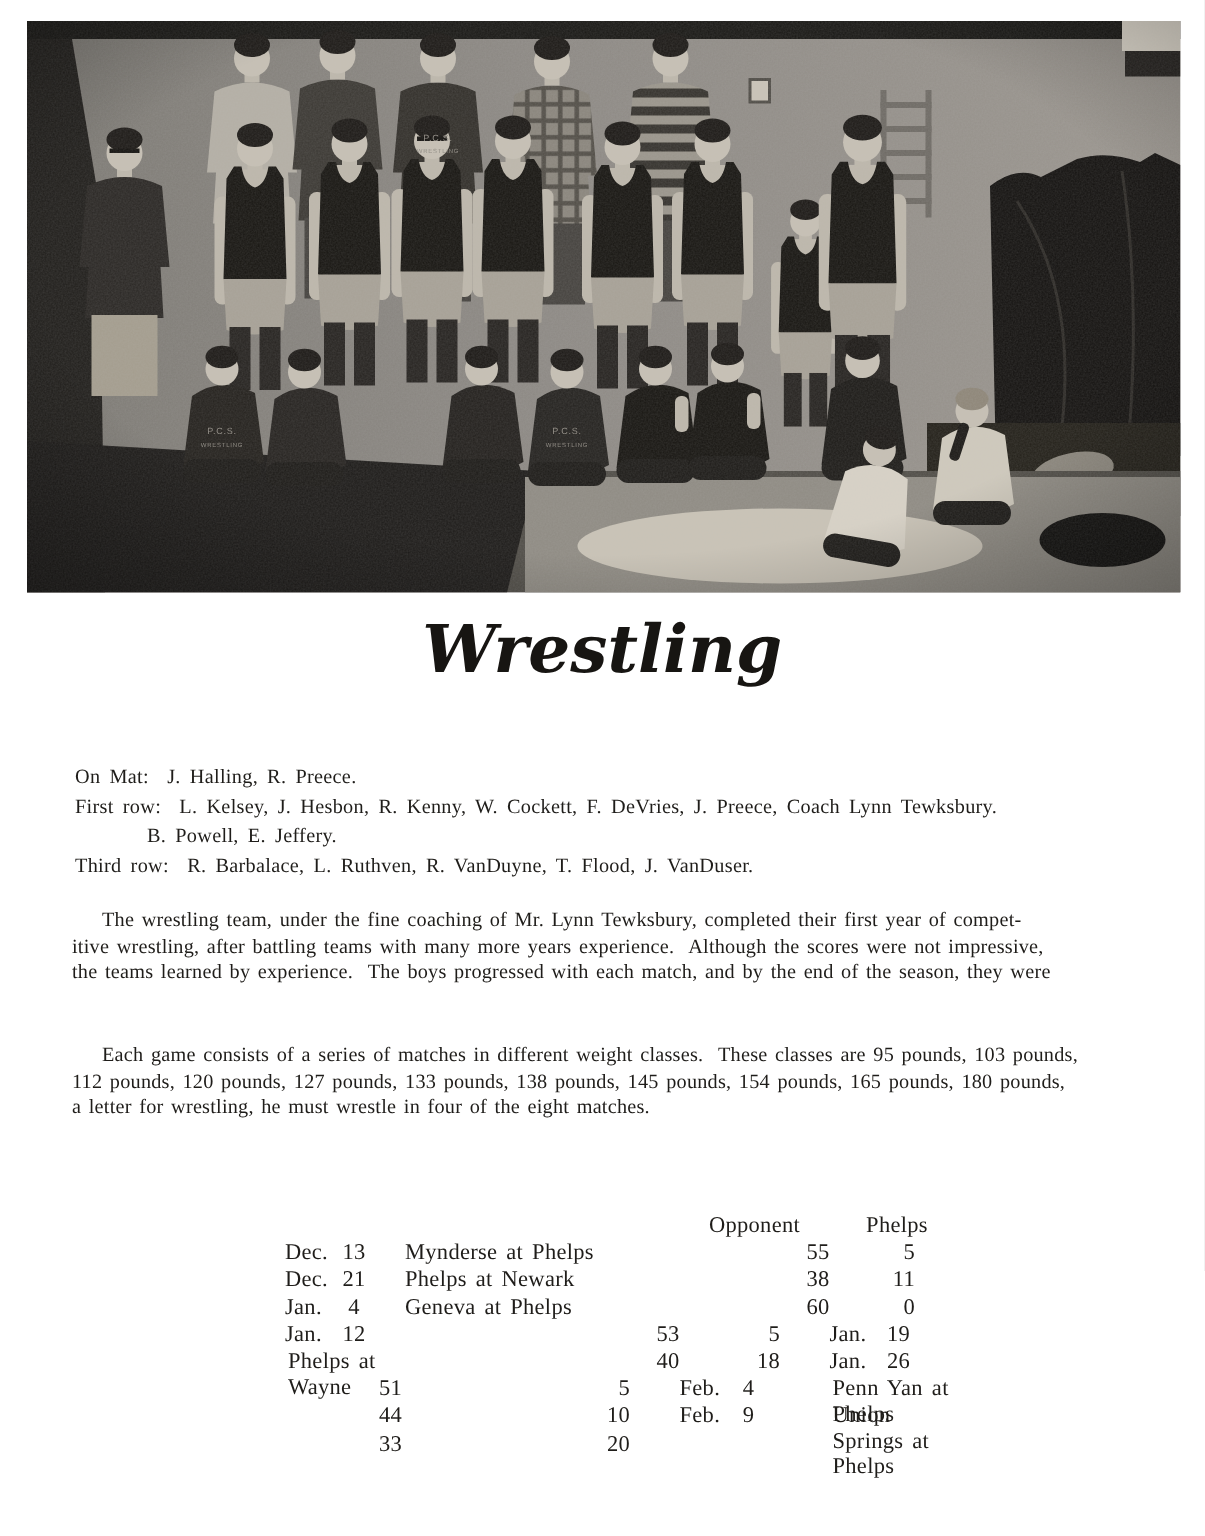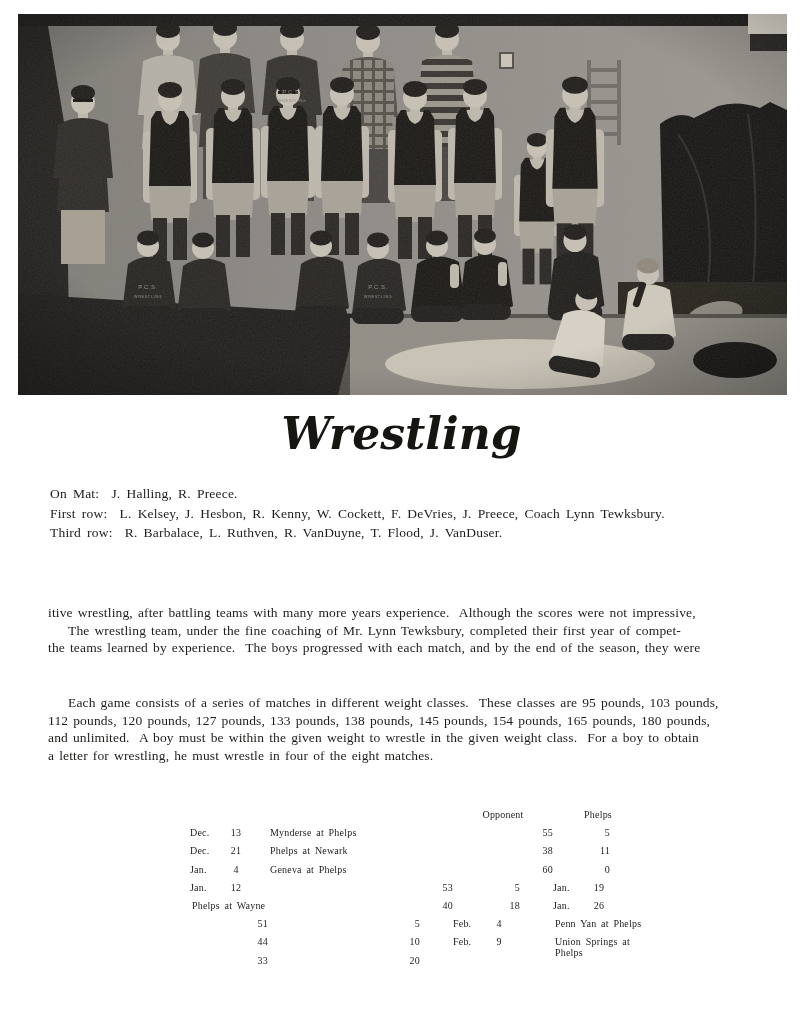--- a/index.html
+++ b/index.html
@@ -12,40 +12,40 @@
   .photo svg { display:block; width:100%; height:100%; }
   .photo text { font-family:"Liberation Sans", sans-serif; letter-spacing:0.5px; }
 
   .title {
     position:absolute; left:0; top:408px; width:100%; margin:0;
     text-align:center; font-family:"DejaVu Serif", serif;
     font-style:italic; font-weight:bold; font-size:44px; line-height:52px;
     letter-spacing:0px; color:#171512;
   }
 
-  .caption { position:absolute; left:50px; top:484px; width:720px; }
+  .caption { position:absolute; left:50px; top:508px; width:720px; }
   .cap-line {
     margin:0; font-size:13.5px; line-height:19.6px;
     white-space:pre-wrap; word-spacing:2.5px; letter-spacing:0.2px;
   }
   .cap-line.cont { padding-left:48px; }
 
   .para { position:absolute; left:48px; width:722px; margin:0; }
   .para-1 { top:604px; }
   .para-2 { top:694px; }
   .pline {
     font-size:13.5px; line-height:17.7px; white-space:pre-wrap;
     word-spacing:1.5px; letter-spacing:0.15px;
   }
   .pline.indent { text-indent:20px; }
 
   .schedule {
     position:absolute; left:190px; top:809px;
     display:grid; grid-template-columns:78px 185px 100px 90px;
-    grid-auto-rows:18.2px; font-size:10px; letter-spacing:0.2px;
+    grid-auto-rows:18.2px; font-size:15px; letter-spacing:0.2px;
   }
   .schedule .hdr { text-align:center; }
   .schedule .date .month { display:inline-block; width:38px; }
   .schedule .date .day { display:inline-block; width:16px; text-align:center; }
   .schedule .match { padding-left:2px; word-spacing:2px; }
   .schedule .opp { text-align:right; }
   .schedule .phe { text-align:right; padding-right:33px; }
 </style>
 </head>
 <body>
@@ -191,33 +191,33 @@
       <rect width="769" height="381" filter="url(#grain)"></rect>
       <rect width="769" height="381" fill="url(#vig)"></rect>
     </svg>
   </figure>
 
   <h1 class="title">Wrestling</h1>
 
   <div class="caption">
     <p class="cap-line">On Mat:  J. Halling, R. Preece.</p>
     <p class="cap-line">First row:  L. Kelsey, J. Hesbon, R. Kenny, W. Cockett, F. DeVries, J. Preece, Coach Lynn Tewksbury.</p>
+    <p class="cap-line cont">B. Powell, E. Jeffery.</p>
     <p class="cap-line">Third row:  R. Barbalace, L. Ruthven, R. VanDuyne, T. Flood, J. VanDuser.</p>
   </div>
 
   <div class="para para-1">
+    <div class="pline indent">The wrestling team, under the fine coaching of Mr. Lynn Tewksbury, completed their first year of compet-</div>
     <div class="pline">itive wrestling, after battling teams with many more years experience.  Although the scores were not impressive,</div>
-    <div class="pline indent">The wrestling team, under the fine coaching of Mr. Lynn Tewksbury, completed their first year of compet-</div>
     <div class="pline">the teams learned by experience.  The boys progressed with each match, and by the end of the season, they were</div>
   </div>
 
   <div class="para para-2">
     <div class="pline indent">Each game consists of a series of matches in different weight classes.  These classes are 95 pounds, 103 pounds,</div>
     <div class="pline">112 pounds, 120 pounds, 127 pounds, 133 pounds, 138 pounds, 145 pounds, 154 pounds, 165 pounds, 180 pounds,</div>
-    <div class="pline">and unlimited.  A boy must be within the given weight to wrestle in the given weight class.  For a boy to obtain</div>
     <div class="pline">a letter for wrestling, he must wrestle in four of the eight matches.</div>
   </div>
 
   <div class="schedule">
     <div></div>
     <div></div>
     <div class="hdr">Opponent</div>
     <div class="hdr">Phelps</div>
 
     <div class="date"><span class="month">Dec.</span><span class="day">13</span></div>

